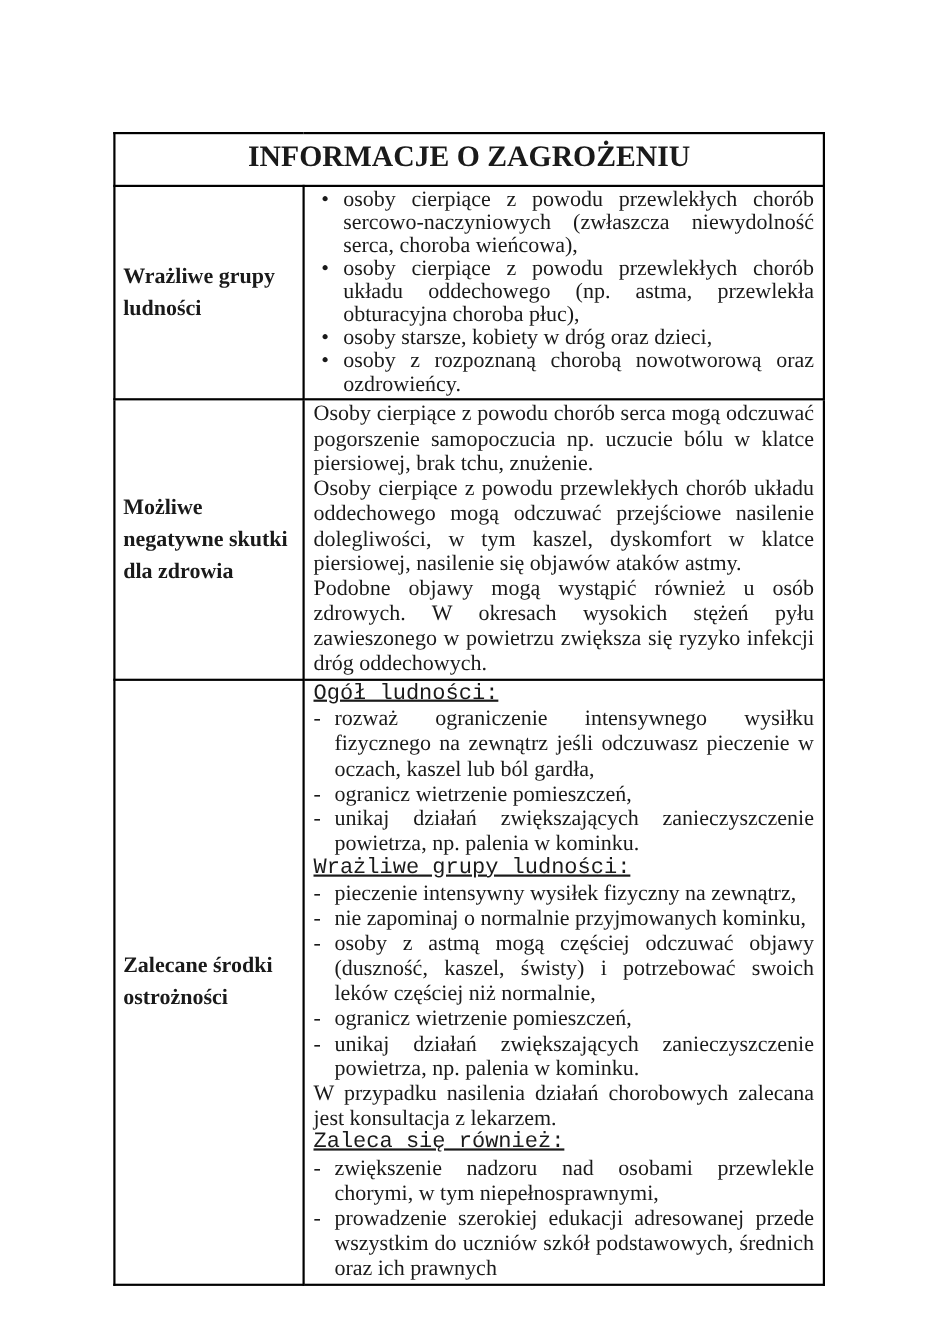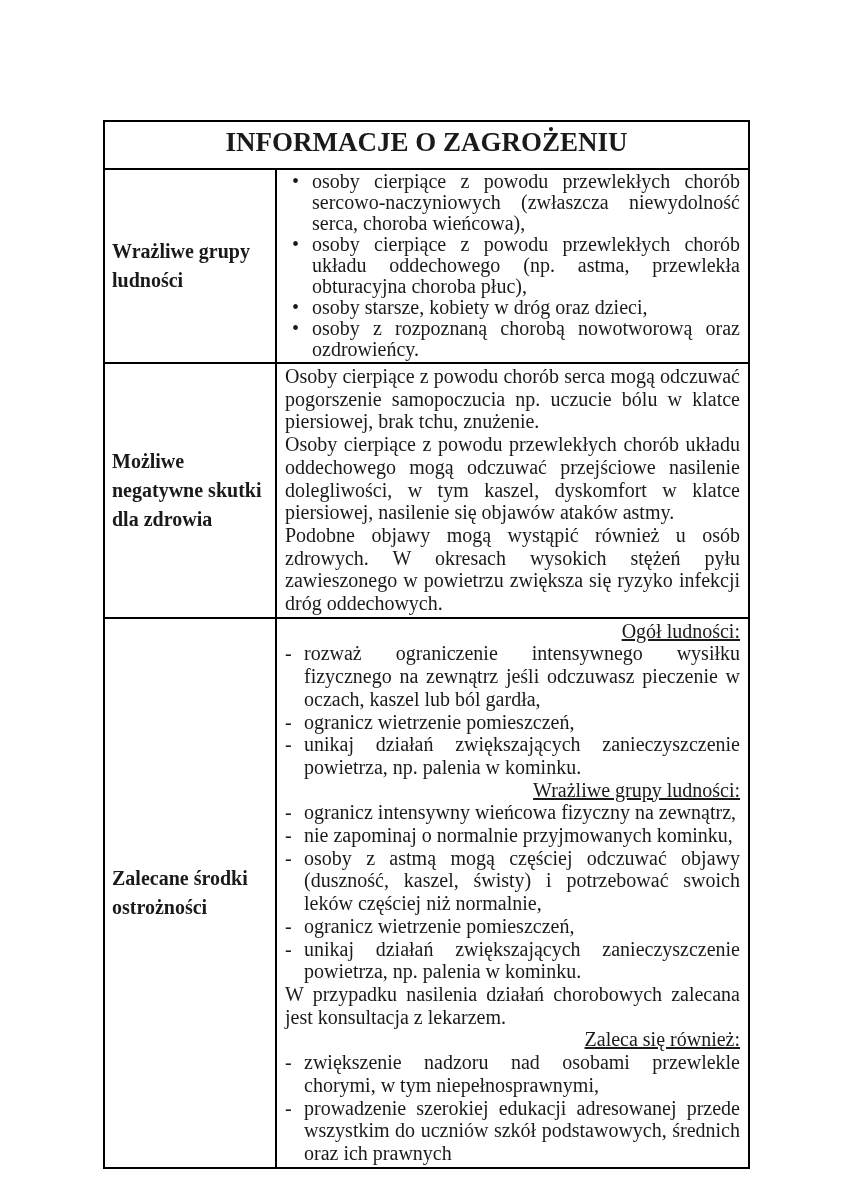--- a/index.html
+++ b/index.html
@@ -57,21 +57,22 @@
   tr.row-0 { height: 165px; }
   tr.row-1 { height: 226px; }
   tr.row-2 { height: 521px; }
   tr.row-0 .content-cell { line-height: 21px; }
   tr.row-1 .content-cell,
   tr.row-2 .content-cell { line-height: 22.7px; }
 
   .block { margin: 0; }
   .block.heading {
     text-decoration: underline;
-    text-align: right;
+    text-align: left;
+    font-family: Liberation Mono, monospace;
   }
   .item {
     position: relative;
   }
   .item.bullet { padding-left: 27px; }
   .item.bullet > .marker {
     position: absolute;
     left: 7px;
     top: 0;
   }
@@ -120,21 +121,21 @@
         <tr class="row-2">
           <td class="label-cell">
             <div>Zalecane środki ostrożności</div>
           </td>
           <td class="content-cell">
             <div class="block heading">Ogół ludności:</div>
             <div class="block dash item"><span class="marker">-</span><span class="txt">rozważ ograniczenie intensywnego wysiłku fizycznego na zewnątrz jeśli odczuwasz pieczenie w oczach, kaszel lub ból gardła,</span></div>
             <div class="block dash item"><span class="marker">-</span><span class="txt">ogranicz wietrzenie pomieszczeń,</span></div>
             <div class="block dash item"><span class="marker">-</span><span class="txt">unikaj działań zwiększających zanieczyszczenie powietrza, np. palenia w kominku.</span></div>
             <div class="block heading">Wrażliwe grupy ludności:</div>
-            <div class="block dash item"><span class="marker">-</span><span class="txt">ogranicz intensywny wieńcowa fizyczny na zewnątrz,</span></div>
+            <div class="block dash item"><span class="marker">-</span><span class="txt">pieczenie intensywny wysiłek fizyczny na zewnątrz,</span></div>
             <div class="block dash item"><span class="marker">-</span><span class="txt">nie zapominaj o normalnie przyjmowanych kominku,</span></div>
             <div class="block dash item"><span class="marker">-</span><span class="txt">osoby z astmą mogą częściej odczuwać objawy (duszność, kaszel, świsty) i potrzebować swoich leków częściej niż normalnie,</span></div>
             <div class="block dash item"><span class="marker">-</span><span class="txt">ogranicz wietrzenie pomieszczeń,</span></div>
             <div class="block dash item"><span class="marker">-</span><span class="txt">unikaj działań zwiększających zanieczyszczenie powietrza, np. palenia w kominku.</span></div>
             <div class="block paragraph">W przypadku nasilenia działań chorobowych zalecana jest konsultacja z lekarzem.</div>
             <div class="block heading">Zaleca się również:</div>
             <div class="block dash item"><span class="marker">-</span><span class="txt">zwiększenie nadzoru nad osobami przewlekle chorymi, w tym niepełnosprawnymi,</span></div>
             <div class="block dash item"><span class="marker">-</span><span class="txt">prowadzenie szerokiej edukacji adresowanej przede wszystkim do uczniów szkół podstawowych, średnich oraz ich prawnych</span></div>
           </td>
         </tr>

